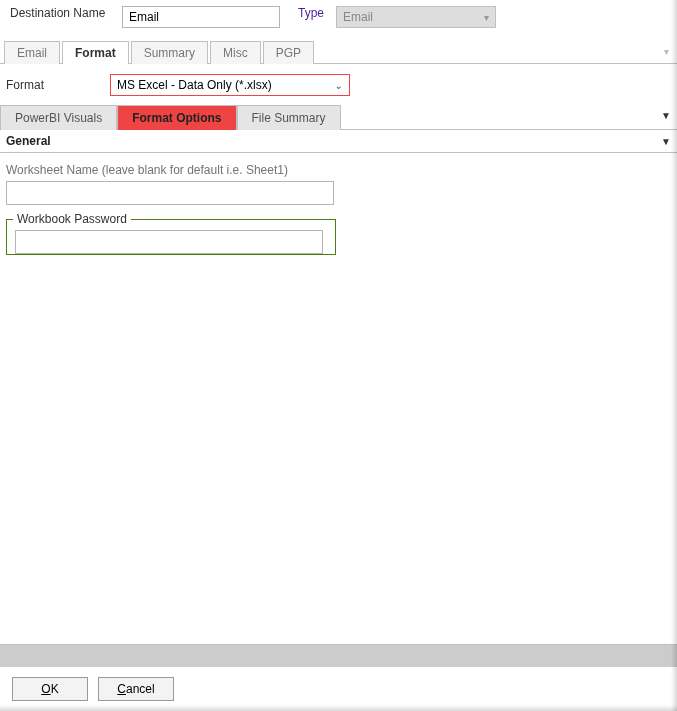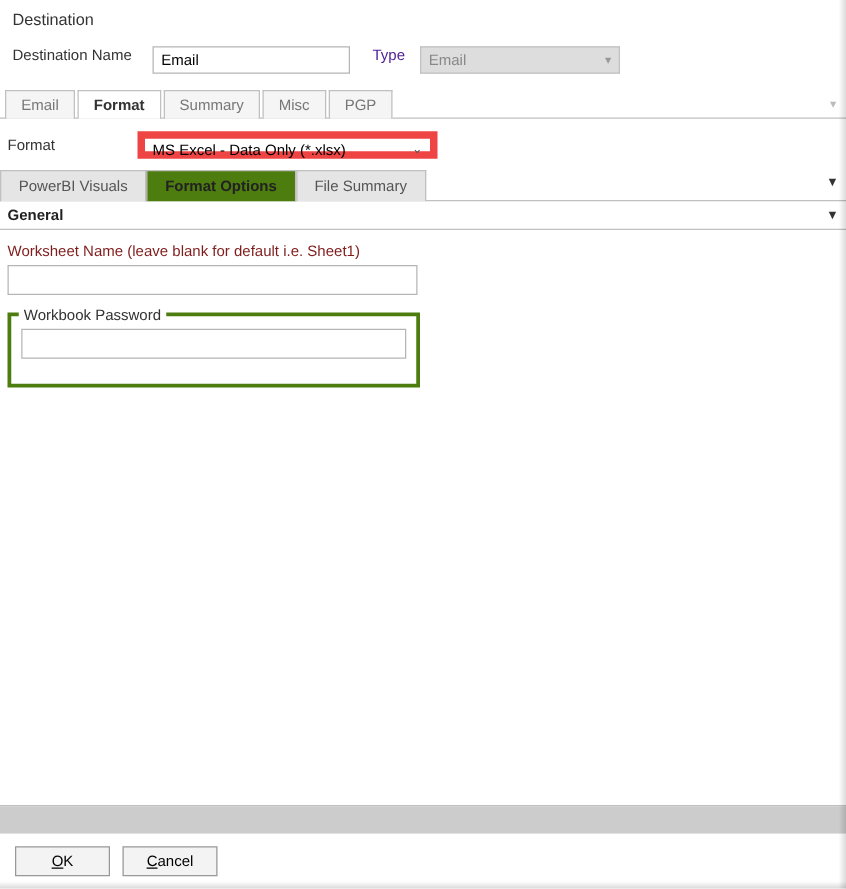--- a/index.html
+++ b/index.html
@@ -13,48 +13,47 @@
 .name-input { width: 158px; }
 .type-select { width: 160px; height: 22px; background: #ddd; border: 1px solid #c0c0c0; color: #888; padding: 2px 6px; display: flex; align-items: center; justify-content: space-between; }
 .type-select .chev { color: #999; font-size: 10px; }
 .tabs1 { display: flex; border-bottom: 1px solid #c0c0c0; padding: 0 4px; position: relative; }
 .tab1 { padding: 4px 12px; border: 1px solid #c0c0c0; border-bottom: none; margin-right: 2px; background: #fff; color: #333; position: relative; top: 1px; cursor: pointer; }
 .tab1.inactive { background: #f5f5f5; color: #777; }
 .tab1.active { font-weight: bold; background: #fff; }
 .tabs1 .chev-right { position: absolute; right: 8px; top: 6px; color: #bbb; font-size: 10px; }
 .format-row { display: flex; align-items: center; padding: 10px 6px 8px 6px; gap: 8px; }
 .format-row .label { min-width: 96px; }
-.format-select { width: 240px; height: 22px; border: 6px solid #ef4444; background: #fff; display: flex; align-items: flex-start; justify-content: space-between; padding: 2px 6px; cursor: pointer; }
+.format-select { width: 240px; height: 22px; border: 1px solid #ef4444; background: #fff; display: flex; align-items: center; justify-content: space-between; padding: 2px 6px; cursor: pointer; }
 .format-select .chev { font-size: 10px; color: #555; }
 .tabs2 { display: flex; border-bottom: 1px solid #c0c0c0; position: relative; }
 .tab2 { padding: 5px 14px; border: 1px solid #c0c0c0; border-bottom: none; background: #e5e5e5; color: #555; cursor: pointer; position: relative; top: 1px; }
-.tab2.active { background: #4d7c0f; font-weight: bold; color: #222; text-align: center; }
+.tab2.active { background: #ef4444; font-weight: bold; color: #222; text-align: center; }
 .tabs2 .arrow { position: absolute; right: 6px; top: 6px; font-size: 10px; color: #333; }
 .section-header { display: flex; justify-content: space-between; align-items: center; border-bottom: 1px solid #c0c0c0; padding: 4px 6px; font-weight: bold; color: #222; }
 .section-header .arrow { font-size: 10px; color: #333; }
 .content { flex: 1; padding: 10px 6px; border-bottom: 1px solid #c0c0c0; overflow: auto; }
-.field-label { color: #7f1d1d; margin-bottom: 4px; display: block; }
+.field-label { color: #737373; margin-bottom: 4px; display: block; }
 .ws-input { width: 328px; height: 24px; }
-.fieldset { border: 3px solid #4d7c0f; padding: 10px 8px 20px 8px; margin-top: 14px; width: 330px; position: relative; }
+.fieldset { border: 1px solid #4d7c0f; padding: 10px 8px 0 8px; margin-top: 14px; width: 330px; position: relative; }
 .fieldset-legend { position: absolute; top: -8px; left: 6px; background: #fff; padding: 0 4px; color: #333; font-size: 12px; }
 .check-row { display: flex; align-items: center; gap: 6px; margin-bottom: 8px; }
 .checkbox { width: 14px; height: 14px; border: 1px solid #888; background: #fff; cursor: pointer; }
 .pw-input { width: 308px; height: 24px; }
 .footer-bar { height: 22px; background: #ccc; }
 .button-row { display: flex; justify-content: flex-start; gap: 10px; padding: 10px 12px; background: #fff; }
 .btn { width: 76px; height: 24px; border: 1px solid #999; background: #f3f3f3; cursor: pointer; display: flex; align-items: center; justify-content: center; }
 .btn .u { text-decoration: underline; }
 .shadow-right { position: absolute; right: 0; top: 0; bottom: 0; width: 6px; background: linear-gradient(to right, rgba(0,0,0,0), rgba(0,0,0,0.15)); pointer-events: none; }
 .shadow-bottom { position: absolute; left: 0; right: 0; bottom: 0; height: 6px; background: linear-gradient(to bottom, rgba(0,0,0,0), rgba(0,0,0,0.15)); pointer-events: none; }
 </style>
 </head>
 <body>
 
 <div class="window">
-  <div class="title">Destination</div>
 
   <div class="header-row">
     <span class="label">Destination Name</span>
     <input class="text-input name-input" value="Email" style="">
     <span class="label-type">Type</span>
     <div class="type-select">
       <span>Email</span>
       <span class="chev">▾</span>
     </div>
   </div>

